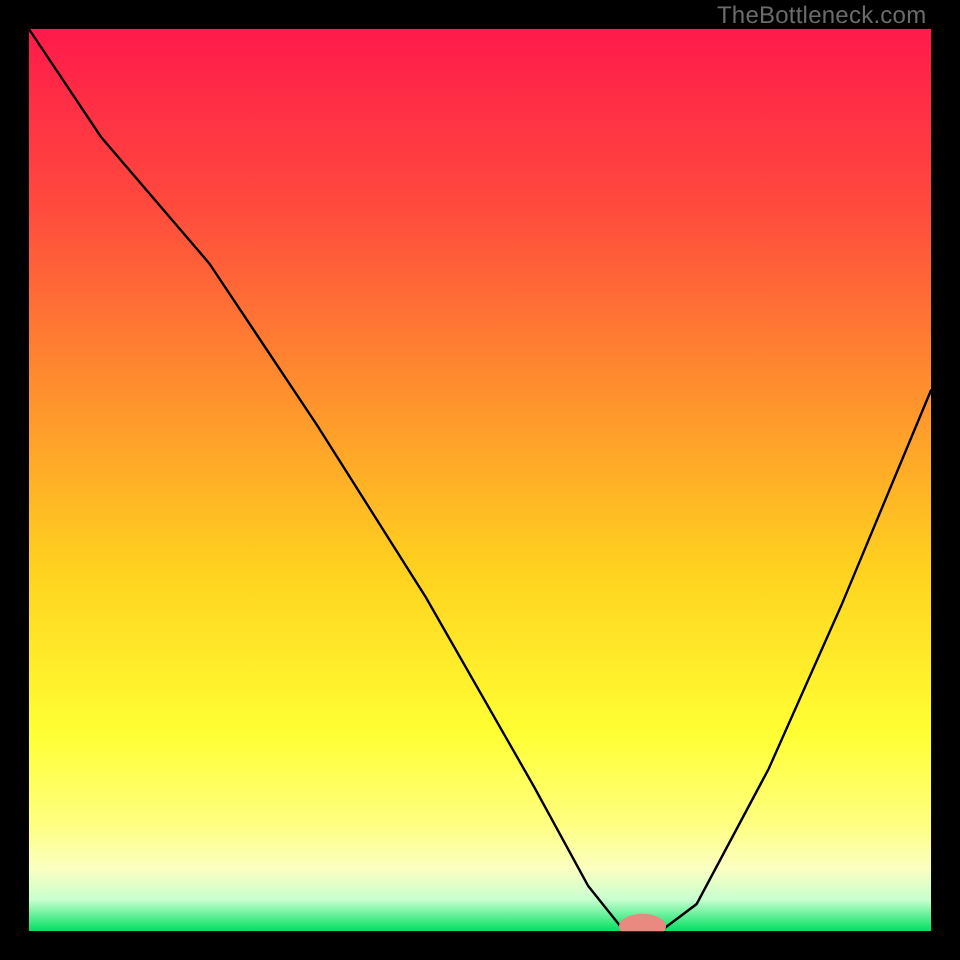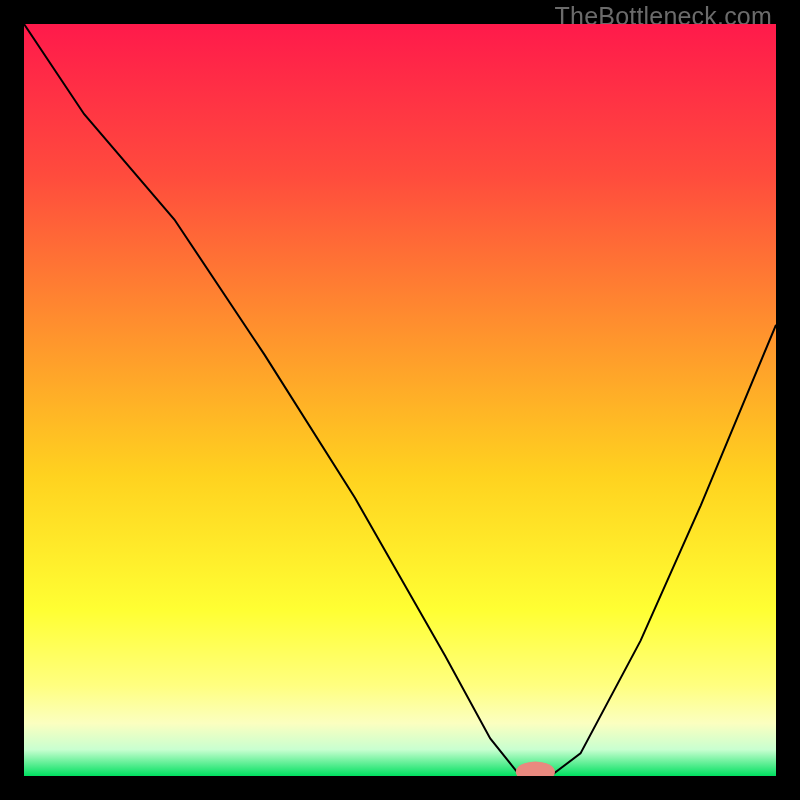--- a/index.html
+++ b/index.html
@@ -23,21 +23,21 @@
     left: 0;
     top: 0;
     width: 752px;
     height: 752px;
   }
   .watermark {
     position: absolute;
     top: 2px;
     right: 28px;
     font-family: Arial, Helvetica, sans-serif;
-    font-size: 25px;
+    font-size: 20px;
     color: #6b6b6b;
     letter-spacing: 0.2px;
     user-select: none;
   }
 </style>
 </head>
 <body>
 
 <div class="watermark">TheBottleneck.com</div>
 

